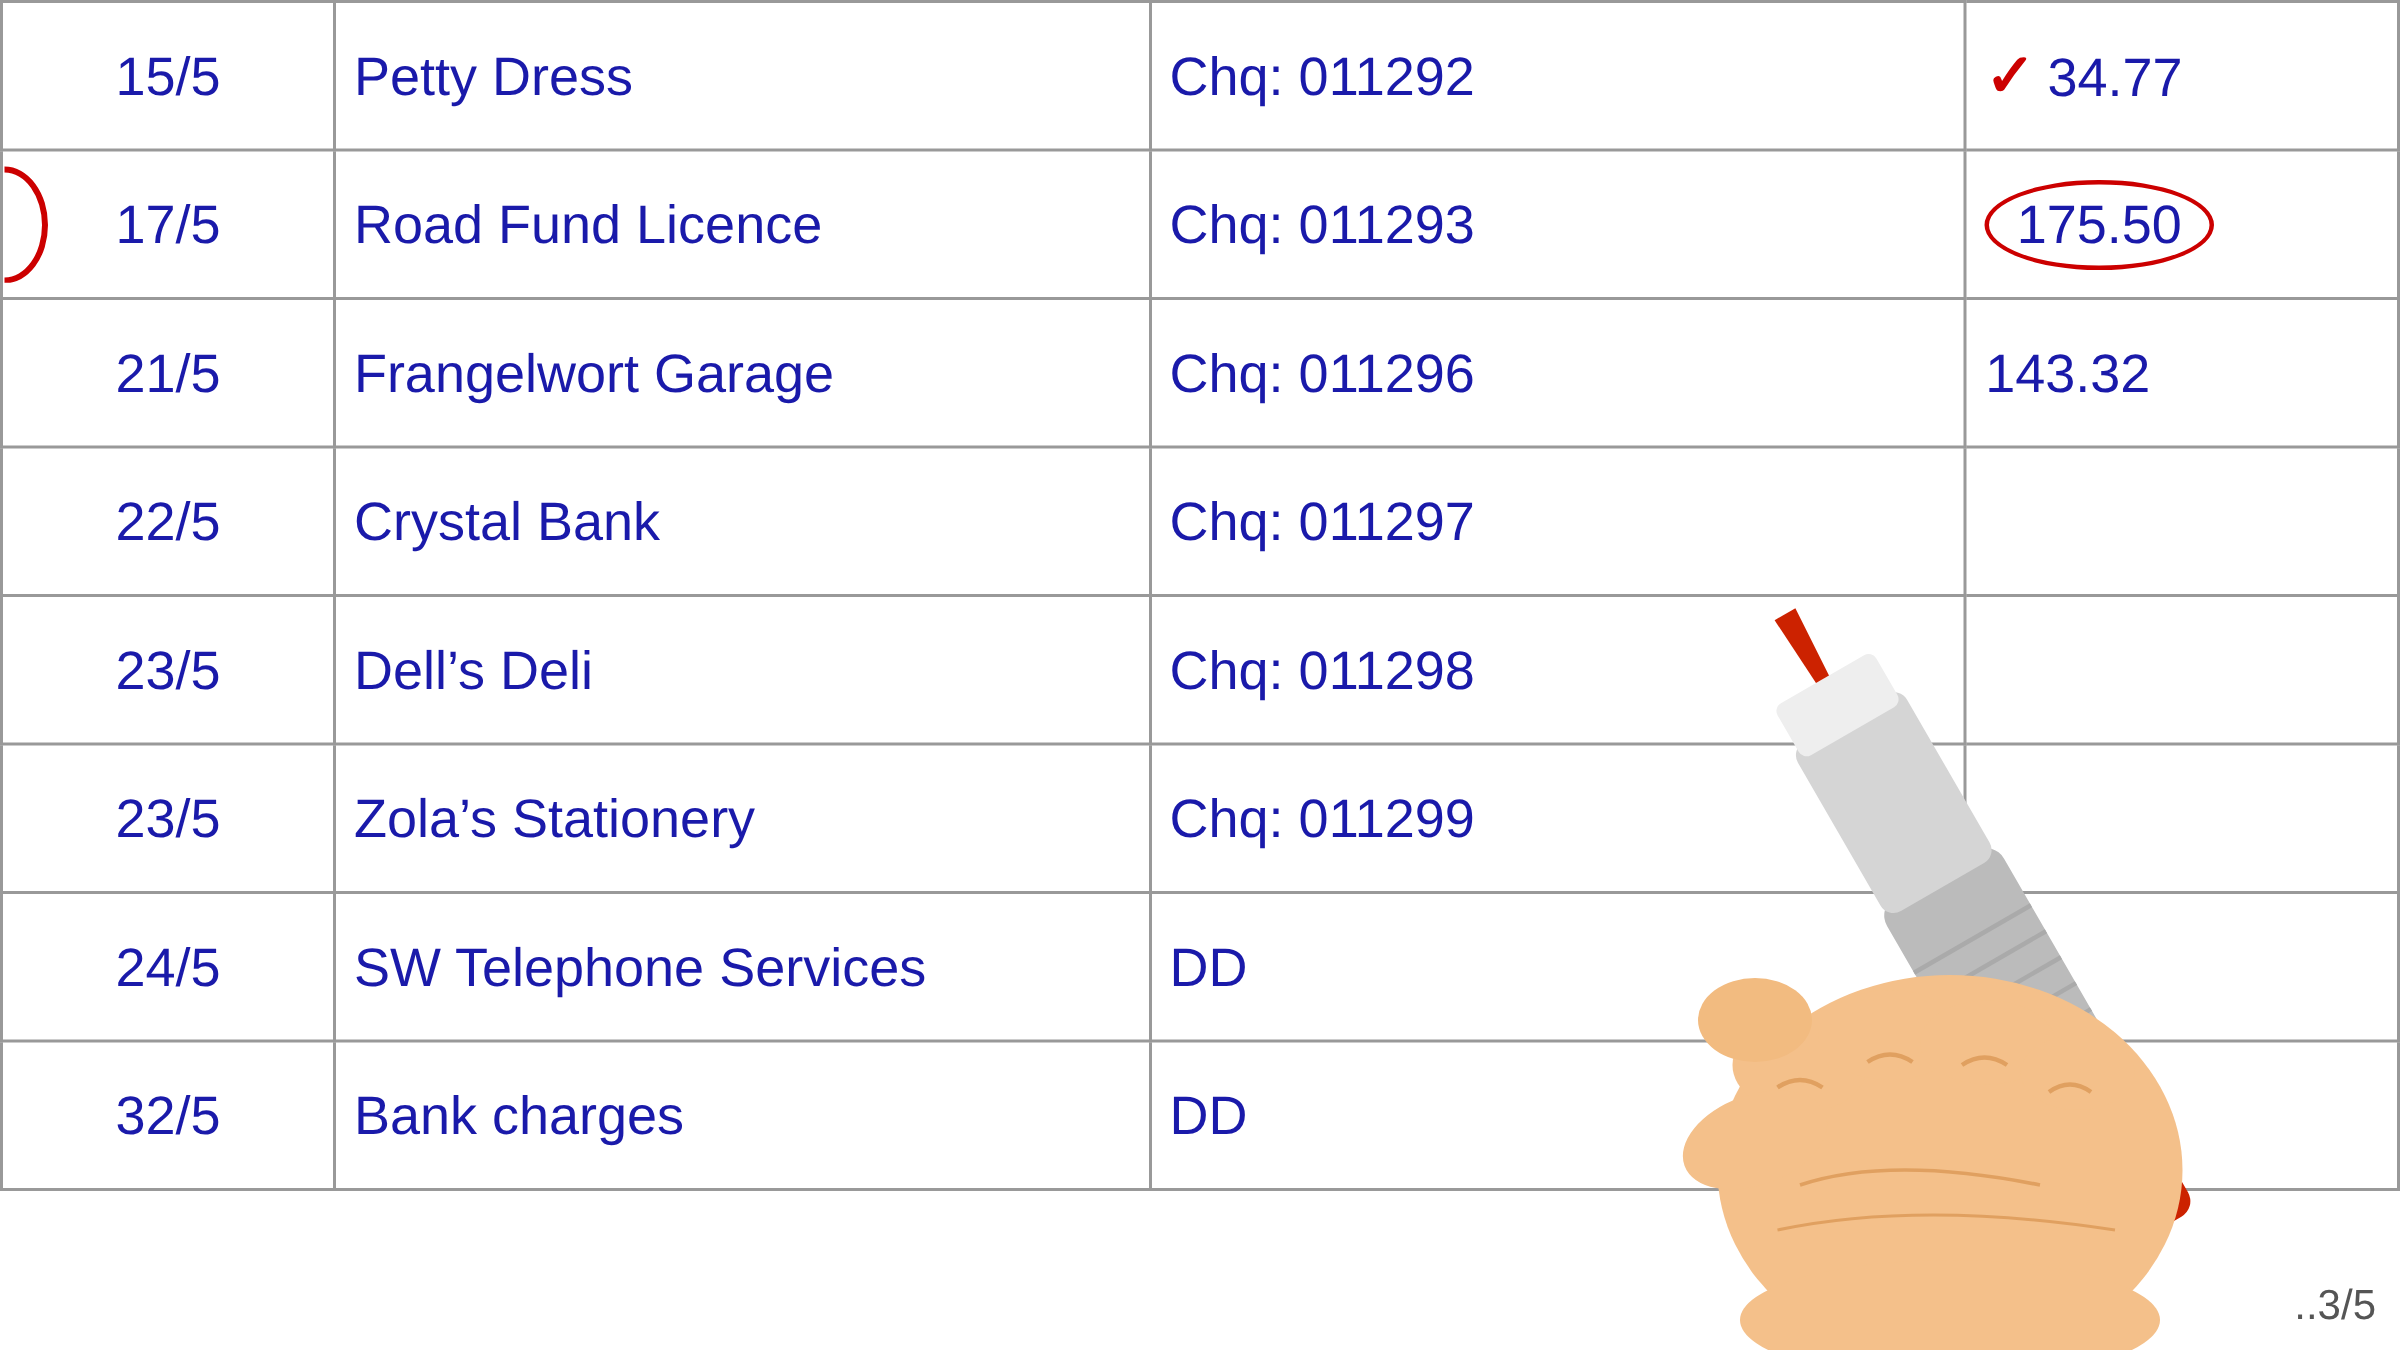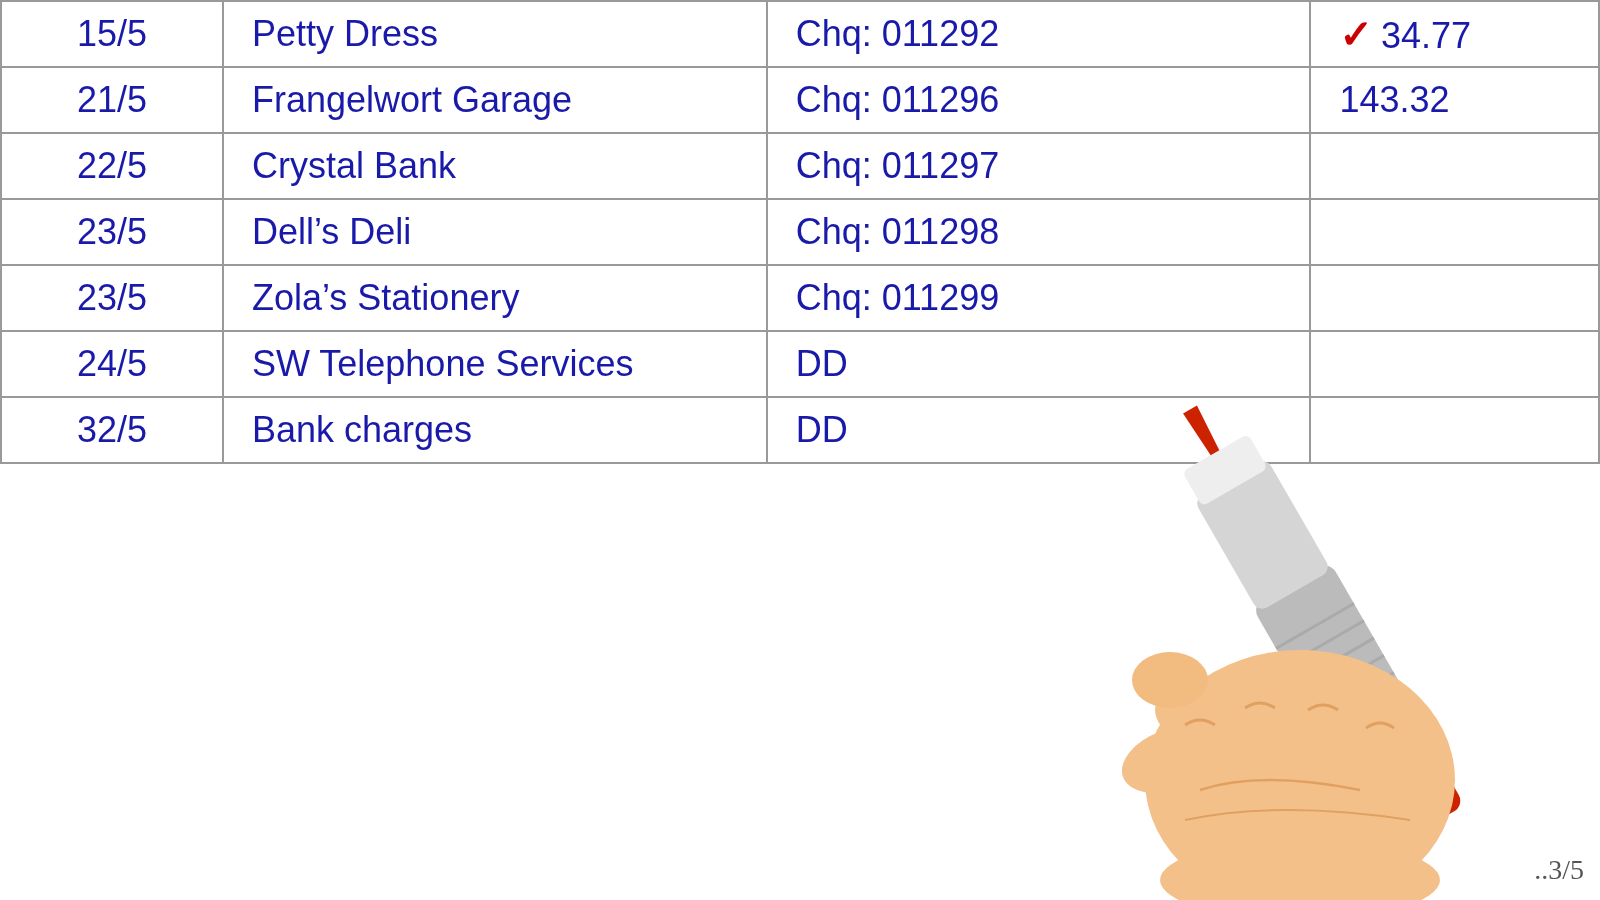--- a/index.html
+++ b/index.html
@@ -29,22 +29,22 @@
       table-layout: fixed;
     }
 
     col.date-col { width: 200px; }
     col.name-col { width: 490px; }
     col.chq-col  { width: 490px; }
     col.amt-col  { width: 260px; }
 
     td {
       border: 2px solid #999;
-      padding: 0 28px;
-      height: 66px;
+      padding: 0 12px;
+      height: 99px;
       font-size: 36px;
       color: #1a1aaa;
       vertical-align: middle;
     }
 
     .date-cell {
       text-align: center;
       font-size: 36px;
       color: #1a1aaa;
     }
@@ -105,21 +105,21 @@
       pointer-events: none;
       z-index: 10;
     }
 
     .page-indicator {
       position: absolute;
       bottom: 14px;
       right: 16px;
       font-size: 28px;
       color: #555;
-      font-family: Liberation Serif, serif;
+      font-family: Liberation Sans, sans-serif;
       z-index: 20;
     }
 
     
     .hand-svg {
       width: 100%;
       height: 100%;
     }
   </style>
 </head>
@@ -134,20 +134,26 @@
       <col class="amt-col">
     </colgroup>
     <tbody id="table-body">
     <tr>
           <td class="date-cell">15/5</td>
           <td>Petty Dress</td>
           <td>Chq: 011292</td>
           <td class="amount-cell"><span class="check-mark">✓</span>34.77</td>
         </tr>
         <tr>
+          <td class="date-cell left-circle-row">17/5</td>
+          <td>Road Fund Licence</td>
+          <td>Chq: 011293</td>
+          <td class="amount-cell"><span class="circled">175.50</span></td>
+        </tr>
+        <tr>
           <td class="date-cell">21/5</td>
           <td>Frangelwort Garage</td>
           <td>Chq: 011296</td>
           <td class="amount-cell">143.32</td>
         </tr>
         <tr>
           <td class="date-cell">22/5</td>
           <td>Crystal Bank</td>
           <td>Chq: 011297</td>
           <td class="amount-cell"></td>

